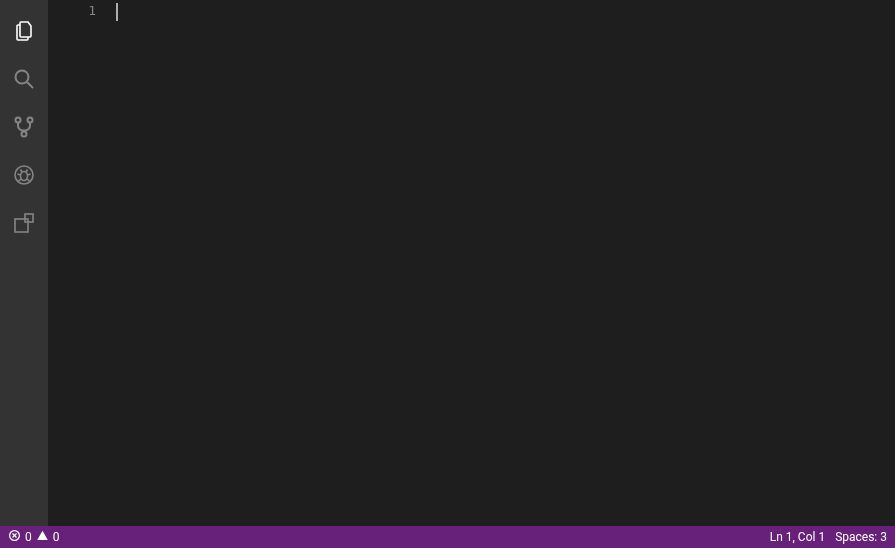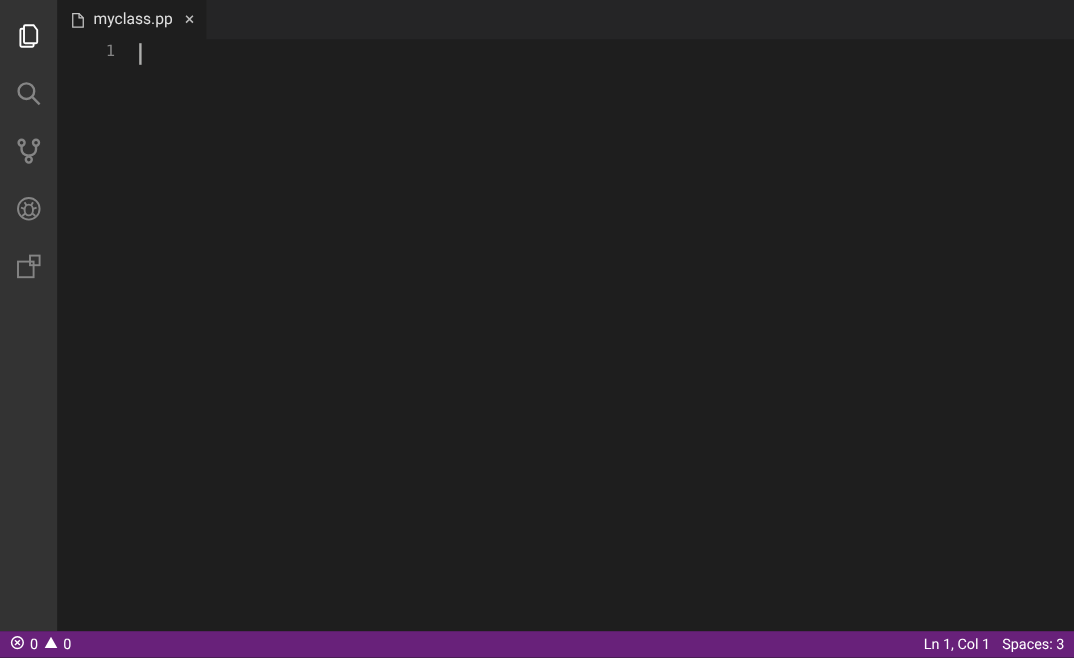--- a/index.html
+++ b/index.html
@@ -161,32 +161,20 @@
       <span>
         <svg viewBox="0 0 24 24" fill="none" stroke="currentColor" stroke-width="1.6">
           <rect x="3" y="8" width="13" height="13"></rect>
           <rect x="13" y="3" width="8" height="8"></rect>
         </svg>
       </span>
     </div>
   </div>
 
   <div class="editor-region">
-    <div class="tab-bar">
-      <div class="tab">
-        <span class="file-icon">
-          <svg viewBox="0 0 16 16" fill="none" stroke="#c5c5c5" stroke-width="1.2">
-            <path d="M3 1.5 h6 L13 5.5 V14.5 H3 z"></path>
-            <path d="M9 1.5 V5.5 H13"></path>
-          </svg>
-        </span>
-        <span>myclass.pp</span>
-        <span class="close">×</span>
-      </div>
-    </div>
     <div class="editor-body">
       <div class="gutter">
         <div>1</div>
       </div>
       <div class="text-area">
         <div class="cursor-line"></div>
       </div>
     </div>
   </div>
 </div>

